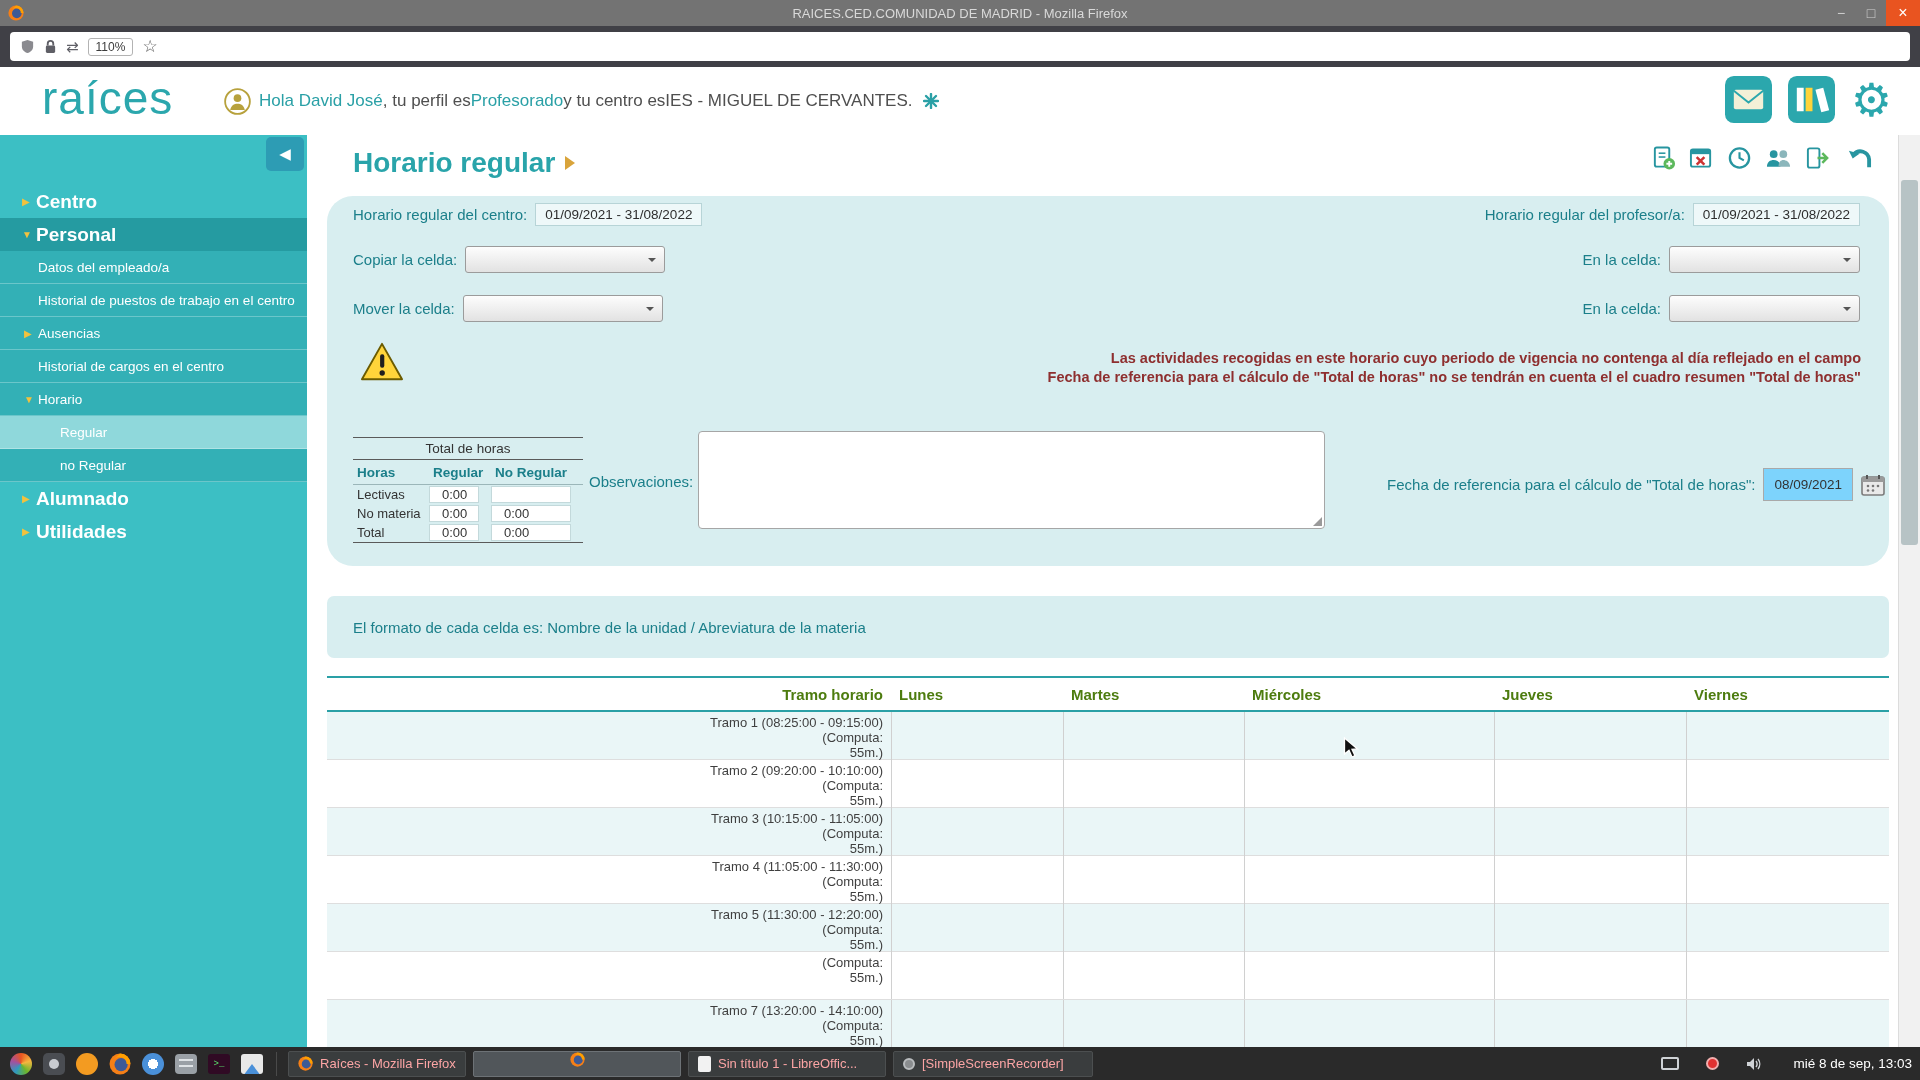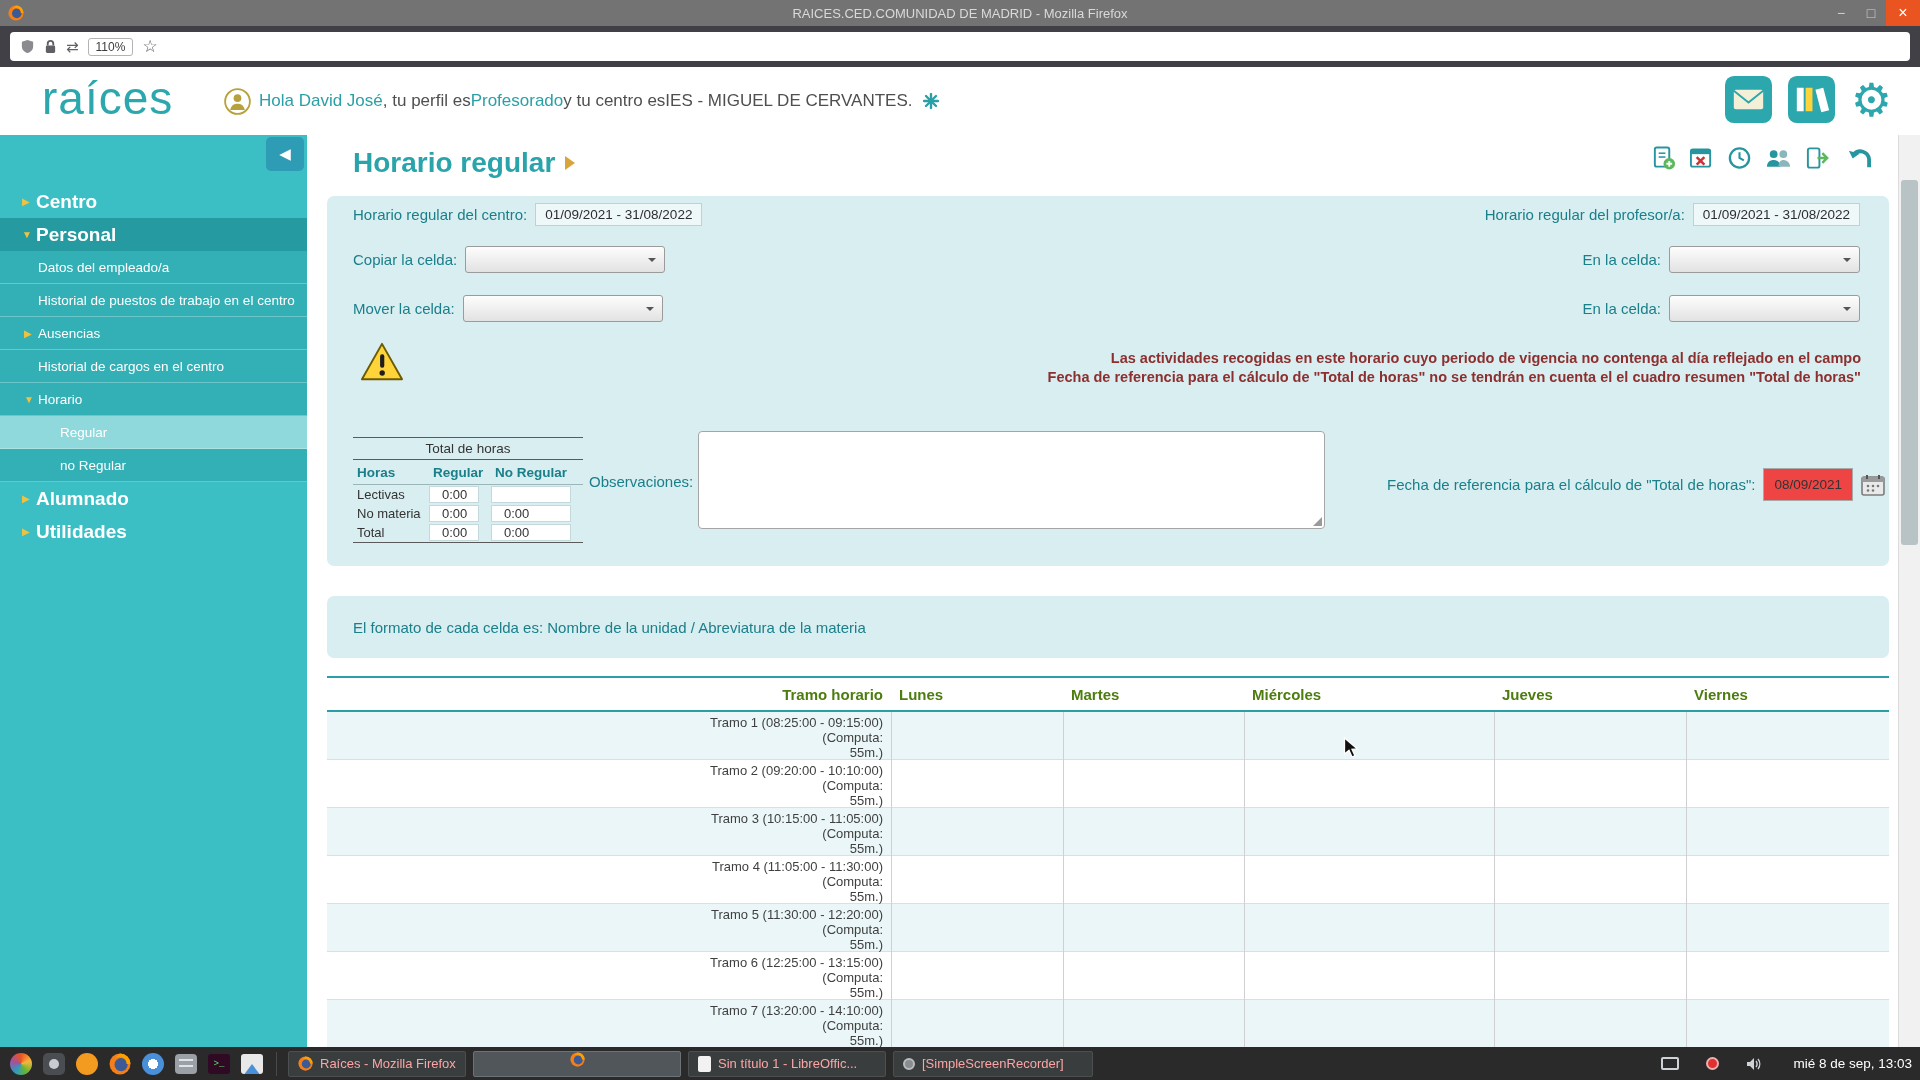--- a/index.html
+++ b/index.html
@@ -60,21 +60,21 @@
     overflow:hidden;}
   .page-title{position:absolute;left:46px;top:12px;font-size:28px;font-weight:bold;color:#29a4aa;
     display:flex;align-items:center;}
   .title-chevron{display:inline-block;width:0;height:0;border-left:10px solid #d9a43b;
     border-top:7px solid transparent;border-bottom:7px solid transparent;margin-left:10px;}
   .ctb{position:absolute;top:9px;right:24px;display:flex;gap:13px;align-items:center;}
   .ctb .cicon{display:flex;}
 
   .panel{position:absolute;left:20px;width:1562px;background:#d8eef0;border-radius:7px;
     box-sizing:border-box;}
-  .panel1{top:61px;height:370px;}
+  .panel1{top:61px;height:370px;border-radius:26px;}
   .panel2{top:461px;height:62px;}
 
   .flabel{font-size:15px;color:#1b7f8a;}
   .value-box{font-size:13.5px;color:#2e2e2e;background:#eef8f9;border:1px solid #b7d4d7;
     padding:3px 9px;white-space:nowrap;}
   .dropdown{width:200px;height:27px;background:linear-gradient(#fdfdfd,#e2e2e2);
     border:1px solid #9b9b9b;border-radius:3px;position:relative;font-size:13px;color:#333;
     box-sizing:border-box;padding:4px 22px 0 8px;}
   .dropdown:after{content:"";position:absolute;right:8px;top:11px;border:4px solid transparent;
     border-top-color:#555;}
@@ -100,21 +100,21 @@
   .totals-row .val{background:#fff;border:1px solid #c3d9db;height:15px;display:flex;
     align-items:center;padding-left:12px;margin-right:12px;}
 
   .obs-label{position:absolute;left:262px;top:277px;}
   .obs-wrap{position:absolute;left:371px;top:235px;width:627px;height:98px;}
   .obs-wrap textarea{width:100%;height:100%;box-sizing:border-box;border:1px solid #a6a6a6;
     border-radius:4px;resize:none;background:#fff;font-family:inherit;font-size:13px;padding:6px;}
   .obs-wrap:after{content:"";position:absolute;right:3px;bottom:3px;width:0;height:0;
     border-left:9px solid transparent;border-bottom:9px solid #9a9a9a;}
   .fecha-group{position:absolute;right:4px;top:272px;display:flex;align-items:center;gap:8px;}
-  .fecha-box{font-size:13.5px;color:#333;background:#ef4444;border:1px solid #a9a9a9;
+  .fecha-box{font-size:13.5px;color:#333;background:#7dd3fc;border:1px solid #a9a9a9;
     padding:8px 10px;}
 
   .format-note{position:absolute;left:26px;top:0;height:62px;display:flex;align-items:center;
     font-size:15px;color:#1b7f8a;}
 
   
   .schedule{position:absolute;left:20px;top:541px;width:1562px;}
   .sch-grid{display:grid;grid-template-columns:564px 172px 181px 250px 192px 203px;}
   .sch-head{border-top:2px solid #2aa0a6;border-bottom:2px solid #2aa0a6;height:32px;
     align-items:center;font-size:15px;font-weight:bold;color:#4d7c0f;}
@@ -508,21 +508,20 @@
             <div>55m.)</div>
           </div>
         <div class="cell"></div>
           <div class="cell"></div>
           <div class="cell"></div>
           <div class="cell"></div>
           <div class="cell"></div>
       </div>
       <div class="sch-grid sch-row">
         <div class="c0">
-            <div>Tramo 6 (12:25:00 - 13:15:00)</div>
             <div>(Computa:</div>
             <div>55m.)</div>
           </div>
         <div class="cell"></div>
           <div class="cell"></div>
           <div class="cell"></div>
           <div class="cell"></div>
           <div class="cell"></div>
       </div>
       <div class="sch-grid sch-row alt">

